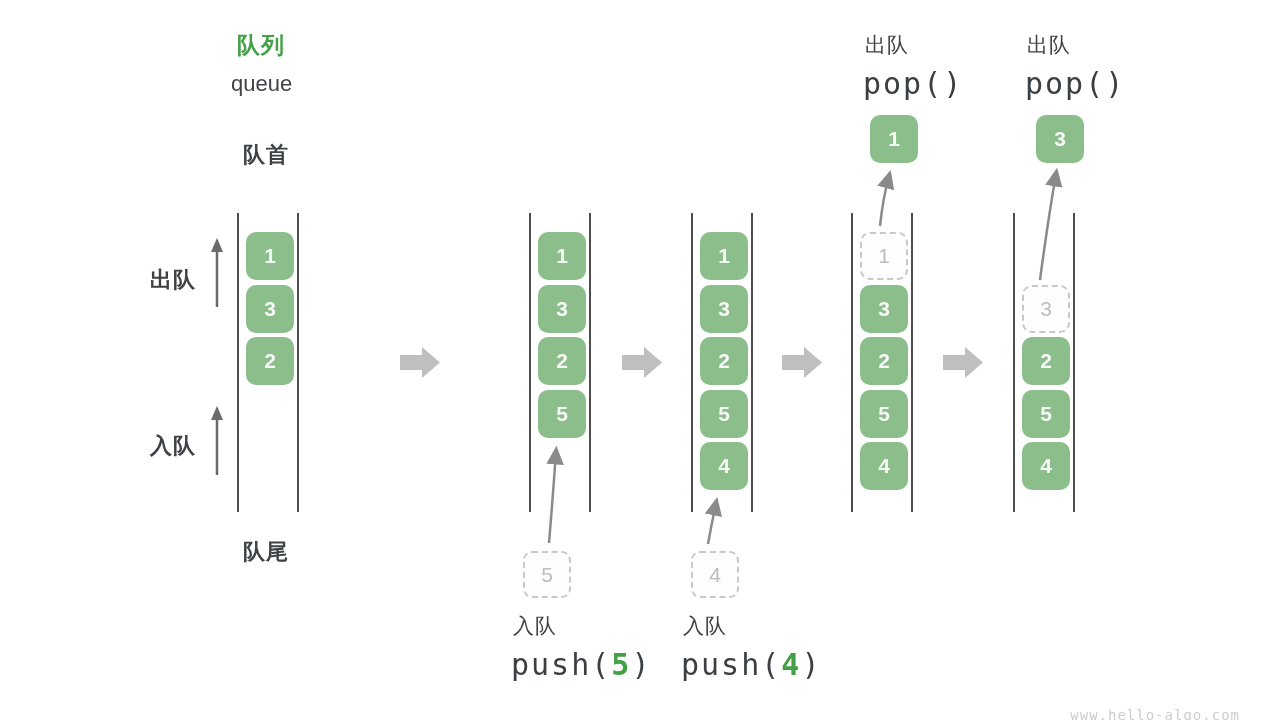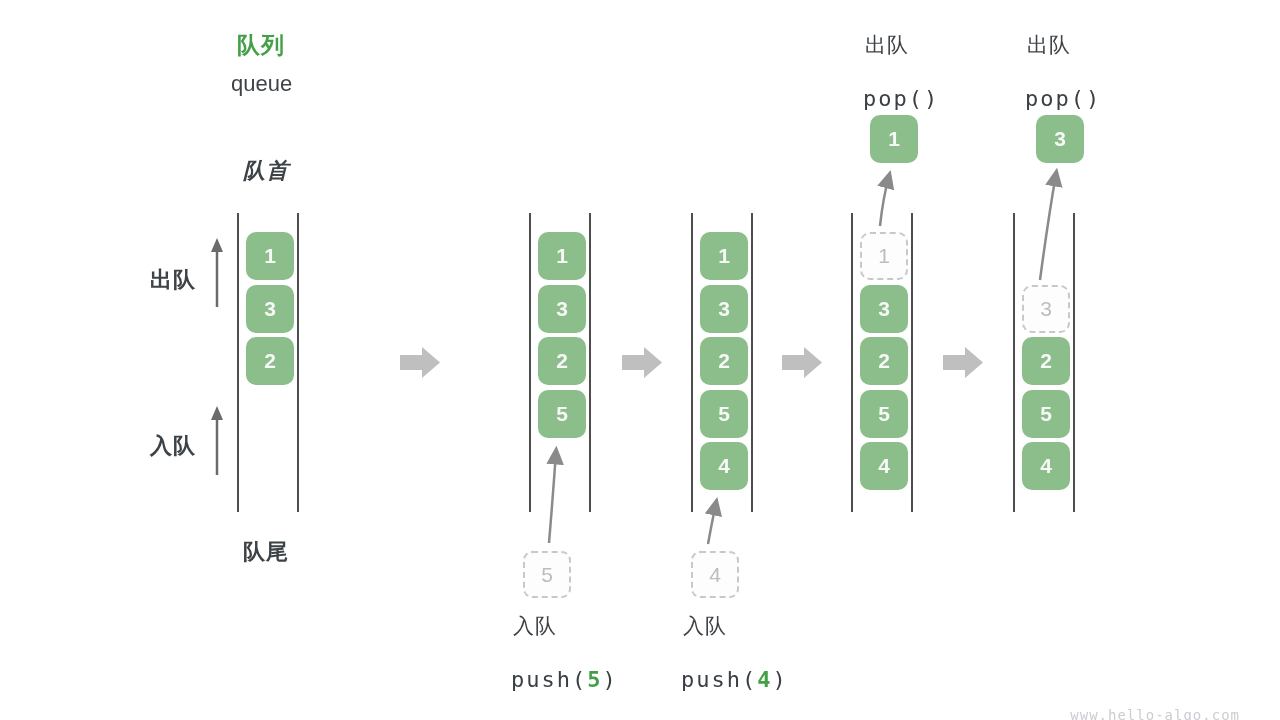--- a/index.html
+++ b/index.html
@@ -33,25 +33,24 @@
   }
   .op-label {
     font-size: 21px;
     font-weight: 500;
     color: #3d4247;
     letter-spacing: 1px;
     white-space: nowrap;
   }
   .code {
     font-family: "DejaVu Sans Mono", "Liberation Mono", monospace;
-    font-size: 22px;
+    font-size: 30px;
     color: #3a3f44;
     letter-spacing: 2px;
     white-space: nowrap;
-    margin-top: 20px;
   }
   .code .arg {
     color: #43a047;
     font-weight: bold;
   }
 
   .col {
     position: absolute;
     top: 213px;
     width: 62px;
@@ -119,21 +118,21 @@
   }
 </style>
 </head>
 <body>
 
 <div class="canvas">
 
   <div class="abs title" style="left:237px; top:30px;">队列</div>
   <div class="abs subtitle" style="left:231px; top:71px;">queue</div>
 
-  <div class="abs cjk-label" style="left:243px; top:156px;font-style:italic;">队首</div>
+  <div class="abs cjk-label" style="left:243px; top:140px;">队首</div>
   <div class="abs cjk-label" style="left:150px; top:265px;">出队</div>
   <div class="abs cjk-label" style="left:150px; top:431px;">入队</div>
   <div class="abs cjk-label" style="left:243px; top:537px;">队尾</div>
 
   <div class="col" style="left:237px;">
     <div class="cell" style="top:19px;">1</div>
     <div class="cell" style="top:71.5px;">3</div>
     <div class="cell" style="top:124px;">2</div>
   </div>
 

